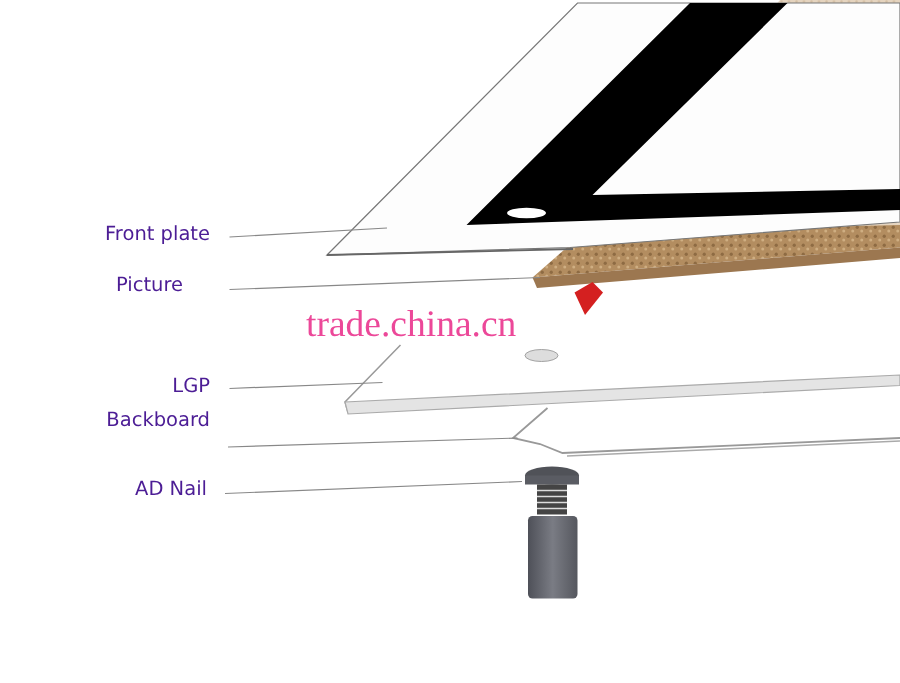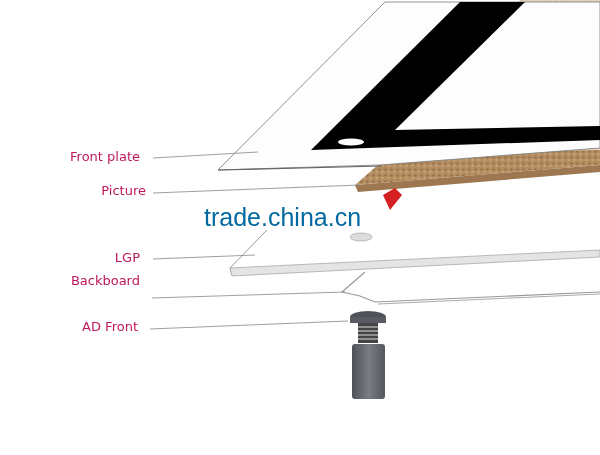--- a/index.html
+++ b/index.html
@@ -1,19 +1,19 @@
 <!DOCTYPE html>
 <html><head>
 <meta charset="utf-8">
 <style>
   html, body { margin:0; padding:0; background:#fff; }
   body { width:600px; height:455px; position:relative; overflow:hidden; font-family:"DejaVu Sans", sans-serif; }
-  .label { position:absolute; font-size:13px; color:#be185d; text-align:right; width:90px; }
+  .label { position:absolute; font-size:13px; color:#4c1d95; text-align:right; width:90px; }
   svg.diagram { position:absolute; left:0; top:0; }
-  .watermark { position:absolute; left:204px; top:203px; font-size:25px; color:#0369a1; font-family:Liberation Sans, sans-serif; letter-spacing:0px; }
+  .watermark { position:absolute; left:204px; top:203px; font-size:25px; color:#ec4899; font-family:Liberation Serif, serif; letter-spacing:0px; }
 </style>
 </head>
 <body>
 
 <svg class="diagram" width="600" height="455" viewBox="0 0 600 455">
   <defs>
     <pattern id="cork" width="6" height="6" patternUnits="userSpaceOnUse">
       <rect width="6" height="6" fill="#b38d60"></rect>
       <circle cx="1.5" cy="1.5" r="1.1" fill="#8e6b43"></circle>
       <circle cx="4.5" cy="4" r="1" fill="#cfae82"></circle>
@@ -73,18 +73,18 @@
   <g stroke="#888" stroke-width="0.8">
     <line x1="153" y1="158" x2="258" y2="152"></line>
     <line x1="153" y1="193" x2="360" y2="185"></line>
     <line x1="153" y1="259" x2="255" y2="255"></line>
     <line x1="152" y1="298" x2="345" y2="292"></line>
     <line x1="150" y1="329" x2="348" y2="321"></line>
   </g>
 </svg>
 
 <div class="label" style="left:50px; top:149px;">Front plate</div>
-<div class="label" style="left:56px; top:183px;">Picture</div>
+<div class="label" style="left:32px; top:183px;">Picture</div>
 <div class="label" style="left:50px; top:250px;">LGP</div>
 <div class="label" style="left:50px; top:273px;">Backboard</div>
-<div class="label" style="left:48px; top:319px;">AD Front</div>
+<div class="label" style="left:48px; top:319px;">AD Nail</div>
 
 <div class="watermark">trade.china.cn</div>
 
 </body></html>

